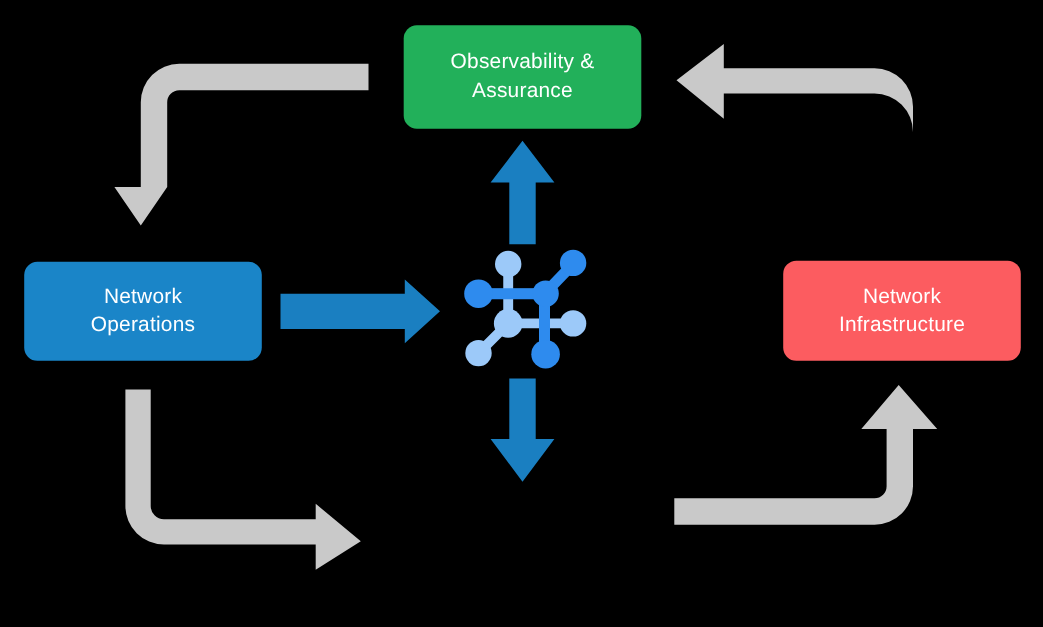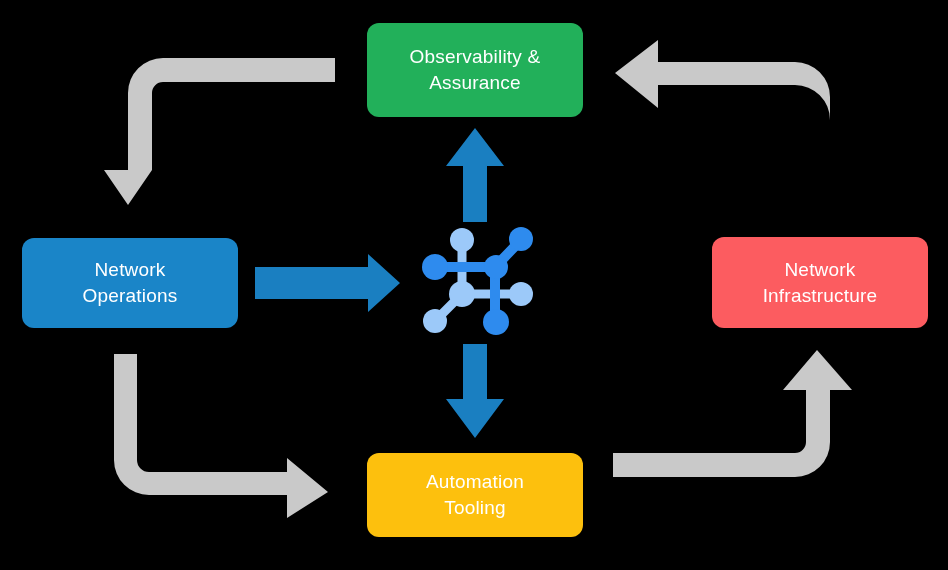--- a/index.html
+++ b/index.html
@@ -166,18 +166,14 @@
   <div class="node-box" id="box-netops">
     <span class="node-label">Network
 Operations</span>
   </div>
 
   <div class="node-box" id="box-netinfra">
     <span class="node-label">Network
 Infrastructure</span>
   </div>
 
-  <div class="node-box" id="box-automation">
-    <span class="node-label">Automation
-Tooling</span>
-  </div>
 
 </div>
 
 </body></html>

